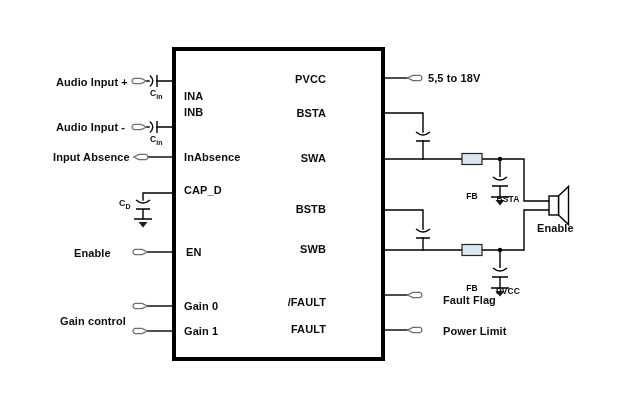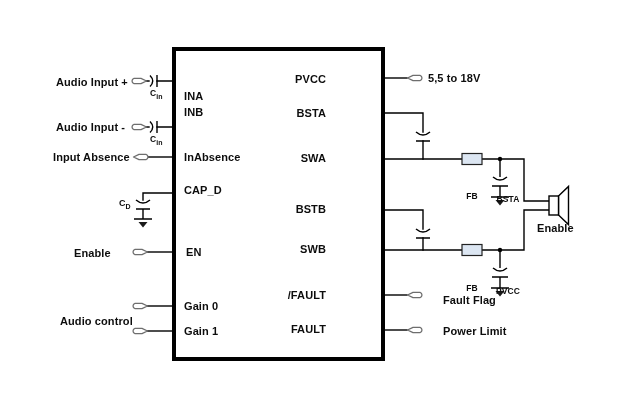--- a/index.html
+++ b/index.html
@@ -99,36 +99,36 @@
       <path d="M420 75.4 h-7 l-5.5 2.6 l5.5 2.6 h7 a2.7 2.7 0 0 0 0 -5.2 z"></path>
       <path d="M420 292.4 h-7 l-5.5 2.6 l5.5 2.6 h7 a2.7 2.7 0 0 0 0 -5.2 z"></path>
       <path d="M420 327.4 h-7 l-5.5 2.6 l5.5 2.6 h7 a2.7 2.7 0 0 0 0 -5.2 z"></path>
     </g>
   </svg>
 
   <span class="lbl" style="left:56px;top:82px">Audio Input +</span>
   <span class="lbl" style="left:56px;top:127px">Audio Input -</span>
   <span class="lbl" style="left:53px;top:157px">Input Absence</span>
   <span class="lbl" style="left:74px;top:253px">Enable</span>
-  <span class="lbl" style="left:60px;top:321px">Audio control</span>
+  <span class="lbl" style="left:60px;top:321px">Gain control</span>
 
   <span class="lbl" style="left:184px;top:96px">INA</span>
   <span class="lbl" style="left:184px;top:112px">INB</span>
   <span class="lbl" style="left:184px;top:157px">InAbsence</span>
   <span class="lbl" style="left:184px;top:190px">CAP_D</span>
   <span class="lbl" style="left:186px;top:252px">EN</span>
   <span class="lbl" style="left:184px;top:306px">Gain 0</span>
   <span class="lbl" style="left:184px;top:331px">Gain 1</span>
 
   <span class="lbl ralign" style="right:252px;top:79px">PVCC</span>
   <span class="lbl ralign" style="right:252px;top:113px">BSTA</span>
   <span class="lbl ralign" style="right:252px;top:158px">SWA</span>
   <span class="lbl ralign" style="right:252px;top:209px">BSTB</span>
   <span class="lbl ralign" style="right:252px;top:249px">SWB</span>
-  <span class="lbl ralign" style="right:252px;top:295px">/FAULT</span>
+  <span class="lbl ralign" style="right:252px;top:302px">/FAULT</span>
   <span class="lbl ralign" style="right:252px;top:329px">FAULT</span>
 
   <span class="lbl" style="left:428px;top:78px">5,5 to 18V</span>
   <span class="lbl" style="left:443px;top:300px">Fault Flag</span>
   <span class="lbl" style="left:443px;top:331px">Power Limit</span>
   <span class="lbl" style="left:537px;top:228px">Enable</span>
 
   <span class="lbl small center" style="left:472px;top:148px">FB</span>
   <span class="lbl small center" style="left:472px;top:240px">FB</span>
   <span class="lbl small center" style="left:508px;top:151px">BSTA</span>

